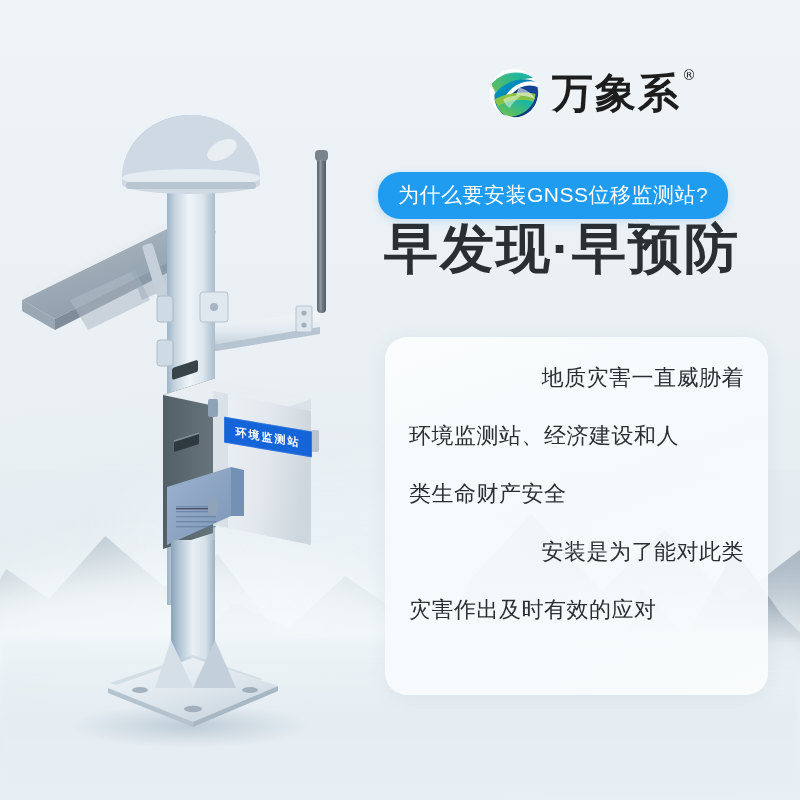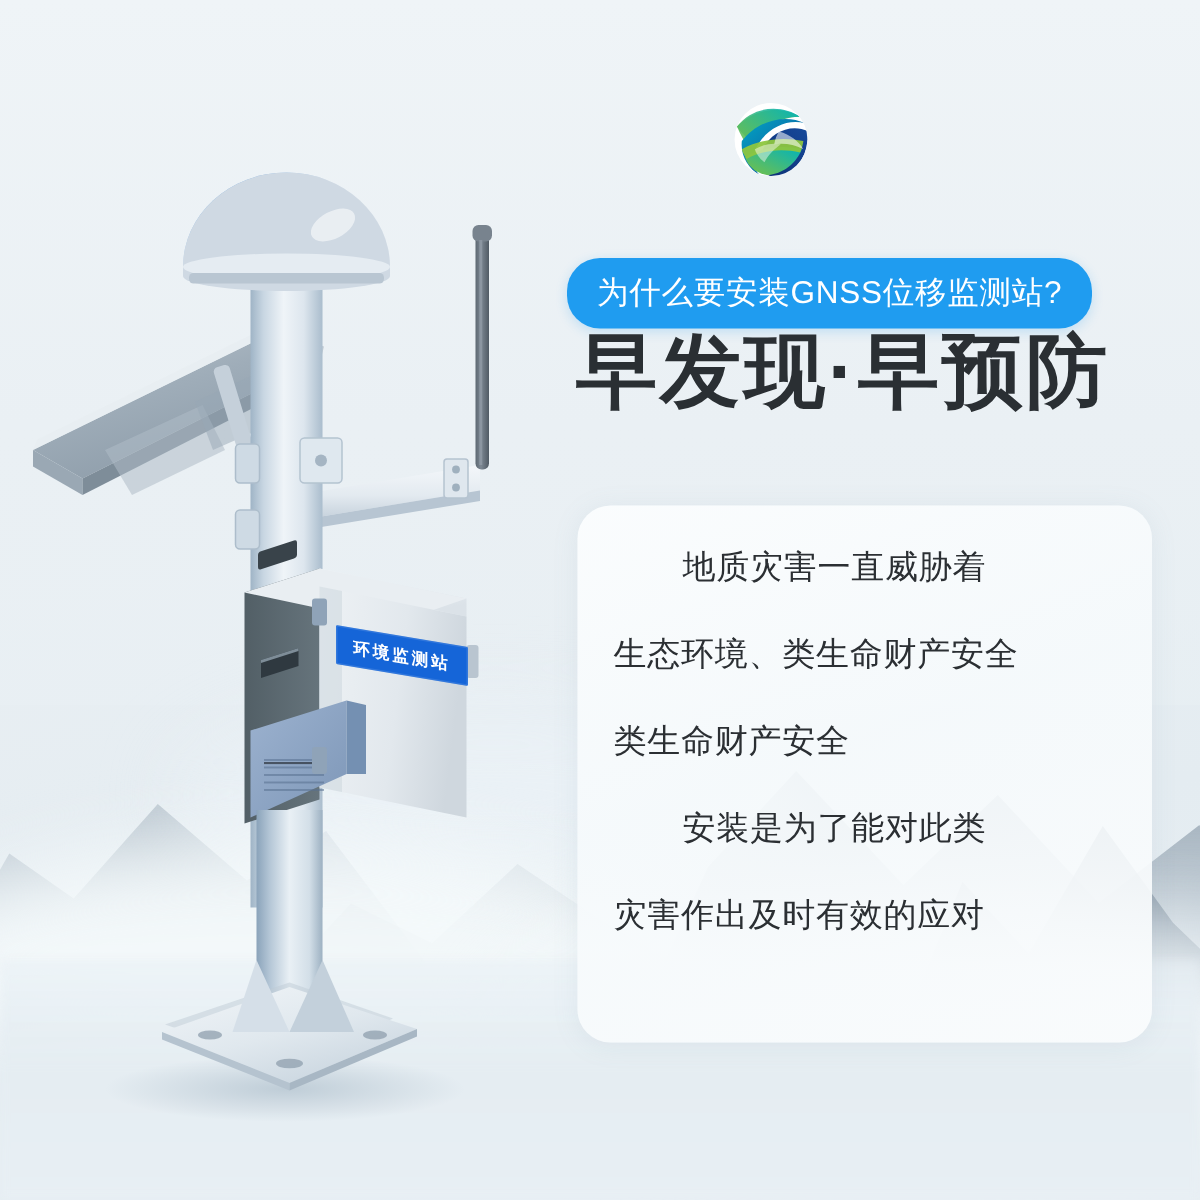--- a/index.html
+++ b/index.html
@@ -115,21 +115,21 @@
   }
   .card-line {
     font-size: 22px;
     color: #2b2f33;
     line-height: 1;
     margin-bottom: 36px;
     white-space: nowrap;
     letter-spacing: .5px;
   }
   .card-line:last-child { margin-bottom: 0; }
-  .indent { text-indent: 46px; }
+  .indent { text-indent: 46px; text-align: right; }
 
   
   .station { position: absolute; left: 0; top: 0; width: 400px; height: 800px; }
 
   
   .cab-label {
     position: absolute;
     left: 224px; top: 424px;
     width: 88px; height: 26px;
     background: #1565d8;
@@ -372,27 +372,30 @@
         <path d="M8,34 C34,8 66,10 86,22 C62,22 40,34 26,54 C18,46 12,40 8,34 Z" fill="url(#gA)"></path>
         <path d="M86,22 C58,20 34,38 24,62 C18,54 12,44 8,34 C30,6 66,8 86,22 Z" fill="url(#gD)" opacity=".9"></path>
         <path d="M92,30 C70,24 44,36 32,60 C26,74 28,86 36,94 C22,86 12,70 14,52 C34,26 68,18 92,30 Z" fill="url(#gB)"></path>
         <path d="M96,40 C76,30 50,40 40,62 C33,78 38,90 50,96 C70,96 88,82 93,62 C95,54 96,46 96,40 Z" fill="url(#gC)"></path>
         <path d="M18,72 C38,60 62,56 88,62 C82,78 66,92 46,94 C32,92 22,84 18,72 Z" fill="url(#gD)"></path>
         <path d="M14,62 C36,50 64,46 90,52 C89,58 88,62 86,66 C62,60 38,64 20,74 C17,70 15,66 14,62 Z" fill="#8dc63f" opacity=".95"></path>
         <path d="M60,40 C74,44 84,52 90,62 C78,56 66,54 54,56 C55,50 57,44 60,40 Z" fill="#ffffff" opacity=".55"></path>
         <path d="M30,62 C40,56 52,54 62,56 C54,62 46,70 42,78 C36,74 32,68 30,62 Z" fill="#ffffff" opacity=".45"></path>
       </g>
     </svg>
+    <div class="logo-text">
+      <span>万象系</span><span class="logo-r">®</span>
+    </div>
   </div>
 
   <div class="badge">为什么要安装GNSS位移监测站?</div>
 
   <div class="headline">早发现·早预防</div>
 
   <div class="card">
     <div class="card-line indent">地质灾害一直威胁着</div>
-    <div class="card-line">生态环境、类生命财产安全</div>
+    <div class="card-line">环境监测站、经济建设和人</div>
     <div class="card-line">类生命财产安全</div>
     <div class="card-line indent">安装是为了能对此类</div>
     <div class="card-line">灾害作出及时有效的应对</div>
   </div>
 
 </div>
 
 </body></html>

